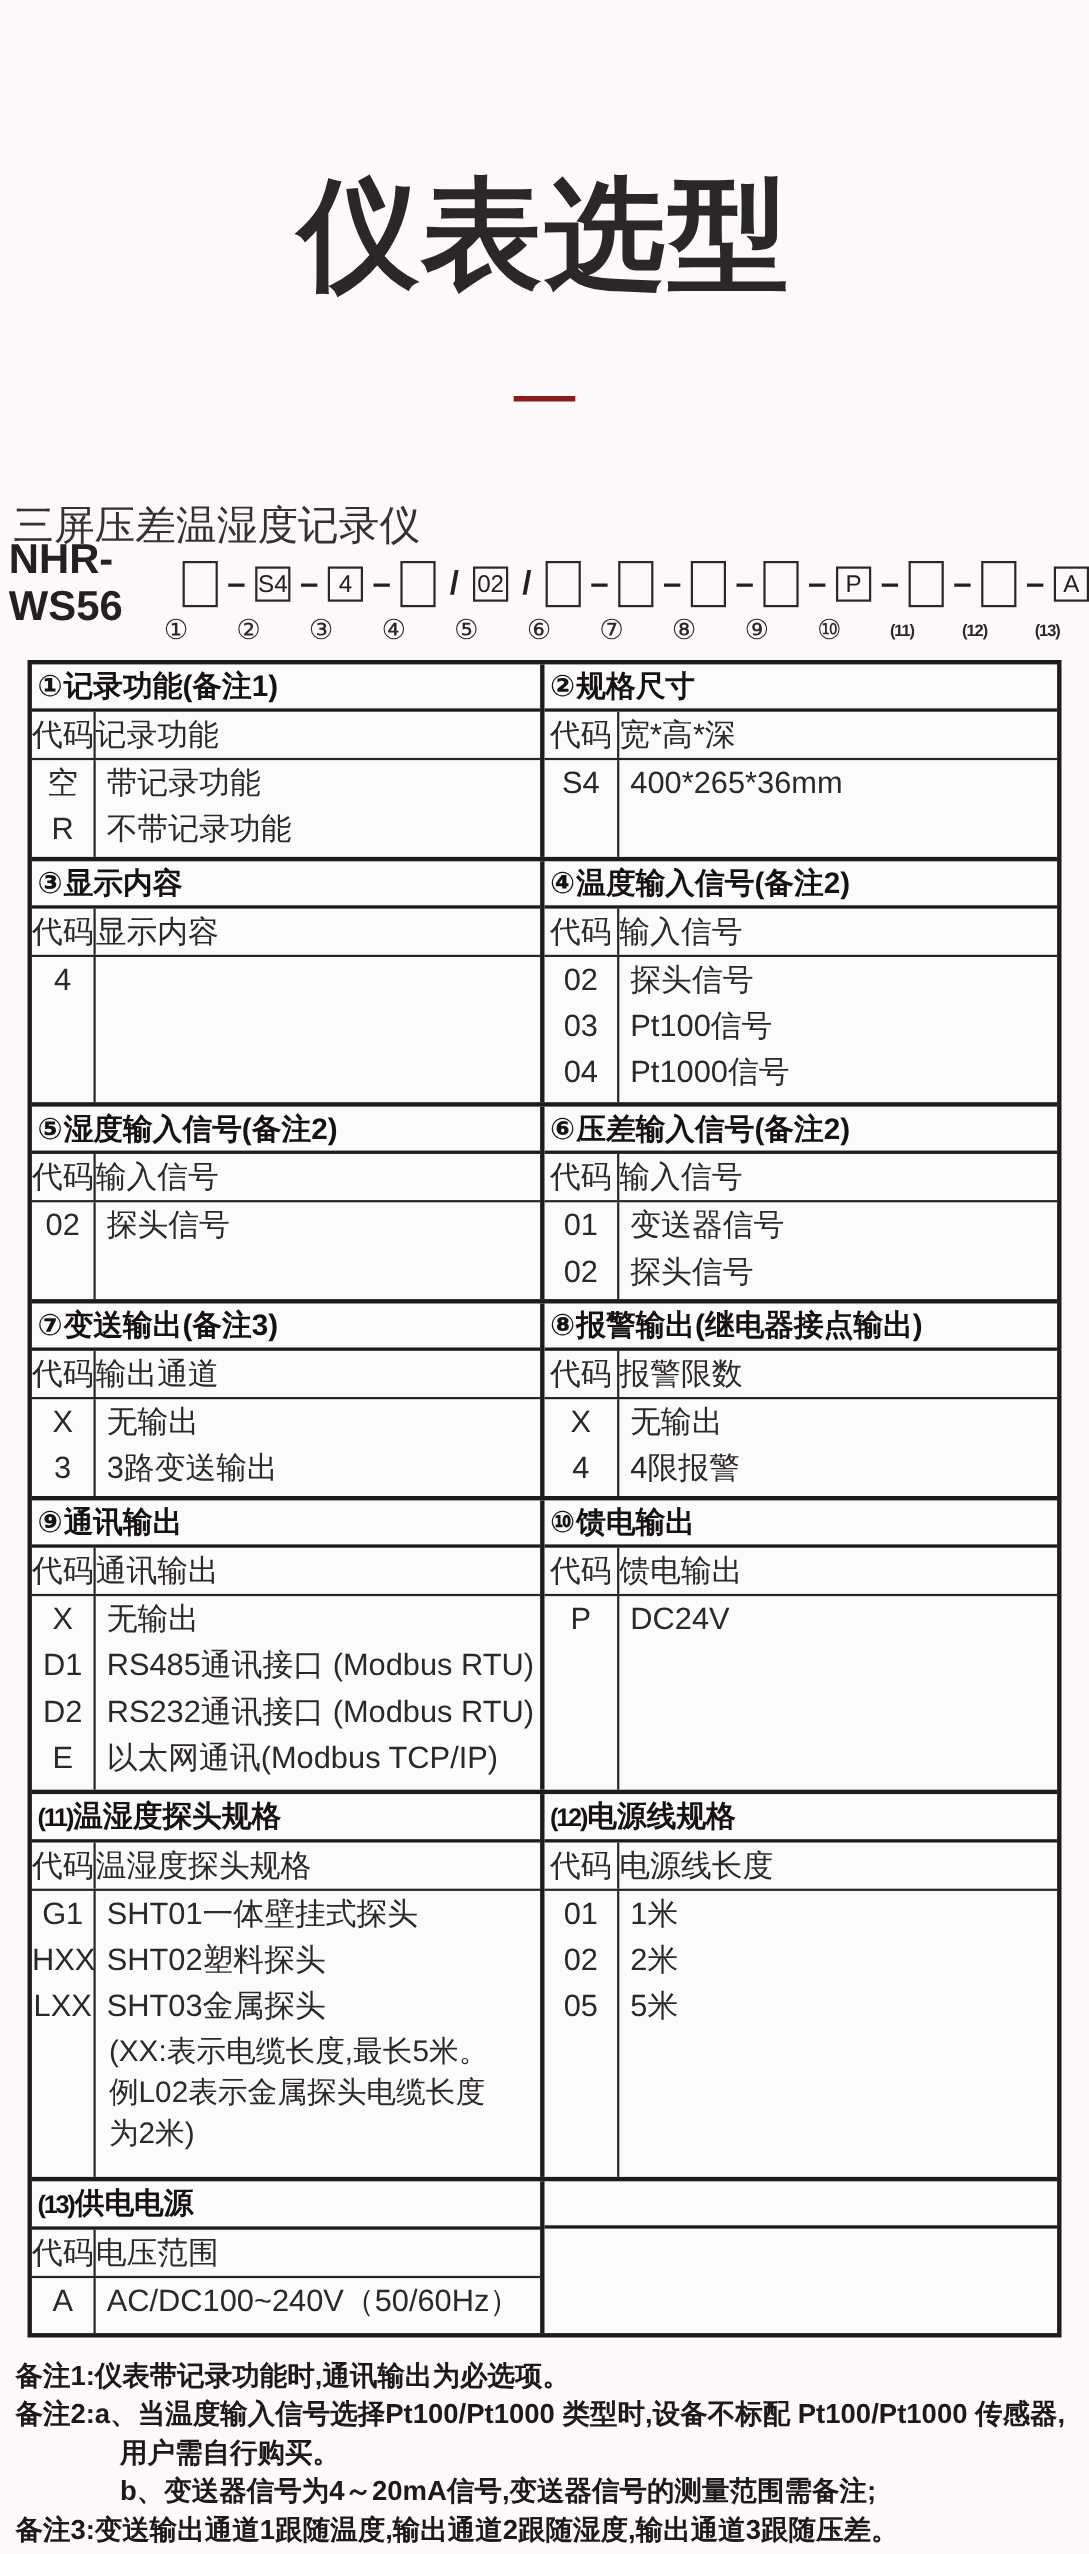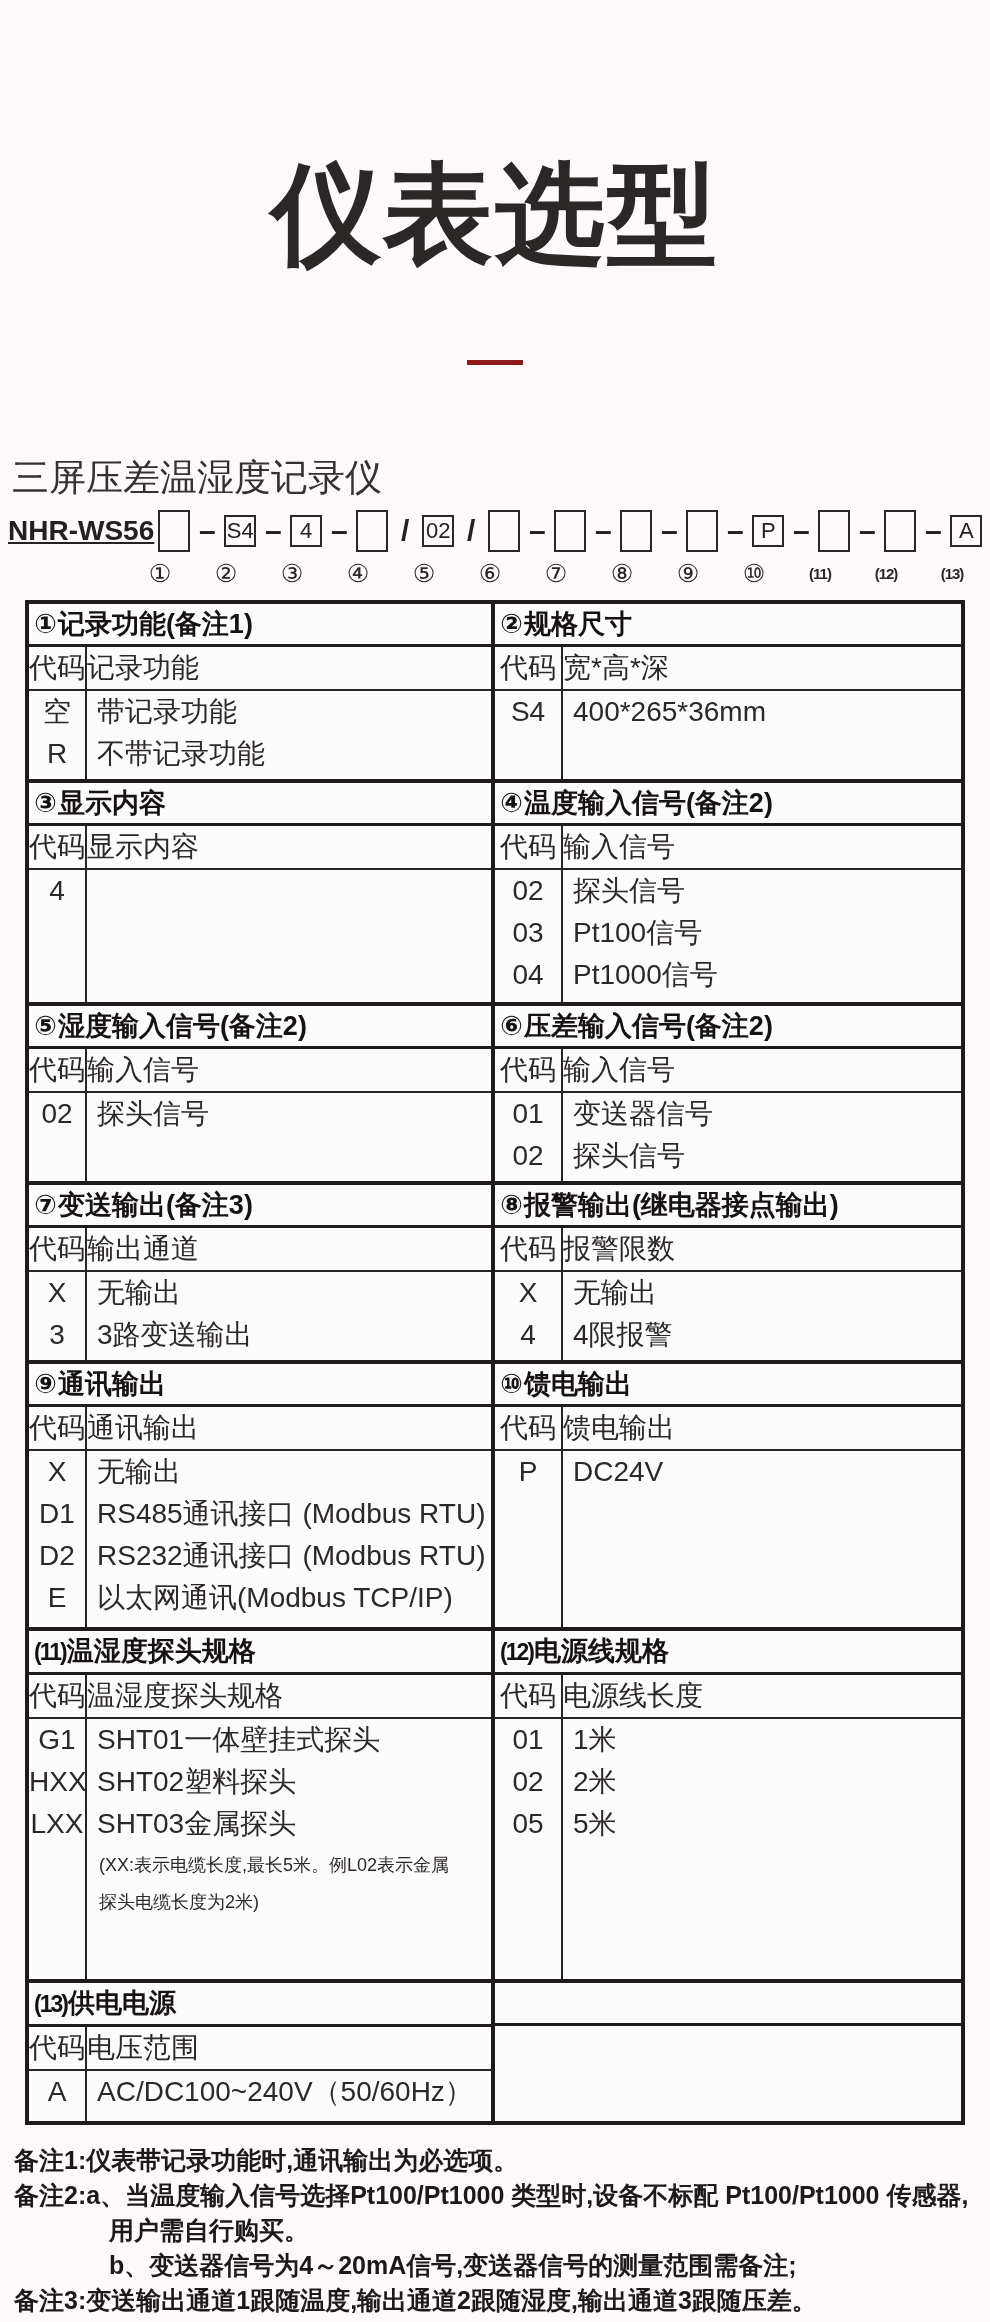--- a/index.html
+++ b/index.html
@@ -12,21 +12,21 @@
   
   .page-title{
     margin:158px 0 12px;text-align:center;
     font-size:110px;line-height:112px;font-weight:900;
     color:#2a2727;letter-spacing:2px;
   }
   .red-line{width:56px;height:5px;margin:90px auto 0;background:#8e1b1b;}
   .subtitle{margin:95px 0 0 12px;font-size:37px;line-height:36px;color:#353131;}
   
   .model-row{display:flex;align-items:center;margin:12px 0 0 8px;height:46px;}
-  .model-prefix{font-size:28px;font-weight:600;color:#242020;letter-spacing:0;margin-right:4px;text-decoration:underline;}
+  .model-prefix{font-size:38px;font-weight:600;color:#242020;letter-spacing:0;margin-right:4px;}
   .mseg{display:flex;align-items:center;}
   .mbox{
     width:32px;height:42px;box-sizing:border-box;border:2px solid #2b2727;
     display:flex;align-items:center;justify-content:center;
     font-size:22px;color:#242020;background:transparent;flex:0 0 32px;
   }
   .mbox.filled{height:32px;font-weight:400;}
   .msep{width:34px;flex:0 0 34px;text-align:center;font-size:30px;font-weight:600;color:#242020;}
   .pos-row{display:flex;align-items:center;margin:4px 0 0 8px;height:30px;}
   .pos-prefix{width:136px;flex:0 0 136px;}
@@ -48,21 +48,21 @@
   .sub-row{display:flex;border-bottom:2px solid #2a2525;}
   .code-cell{width:58px;flex:0 0 58px;border-right:2px solid #2a2525;text-align:center;box-sizing:border-box;}
   .desc-cell{flex:1;padding-left:0;}
   .half.right .code-cell,.half.right .code-col{width:68px;flex:0 0 68px;}
   .sub-row div,.code,.desc{font-size:28px;line-height:42px;color:#2c2828;}
   .data-area{display:flex;flex:1;}
   .code-col{width:58px;flex:0 0 58px;border-right:2px solid #2a2525;display:flex;flex-direction:column;box-sizing:border-box;}
   .code{text-align:center;}
   .desc-col{flex:1;display:flex;flex-direction:column;}
   .desc{padding-left:10px;}
-  .note{font-size:18px;line-height:37px;color:#2c2828;padding:2px 6px 2px 12px;max-width:352px;}
+  .note{font-size:27px;line-height:37px;color:#2c2828;padding:2px 6px 2px 12px;max-width:352px;}
   .r1 .data-area{min-height:88px;}
   .r2 .data-area{min-height:132px;}
   .r3 .data-area{min-height:88px;}
   .r4 .data-area{min-height:88px;}
   .r5 .data-area{min-height:176px;}
   .r6 .data-area{min-height:260px;}
   .r7 .data-area,.r7 .empty-body{min-height:50px;}
   .empty-header{height:40px;border-bottom:3px solid #1f1b1b;}
   .empty-body{flex:1;}
   

